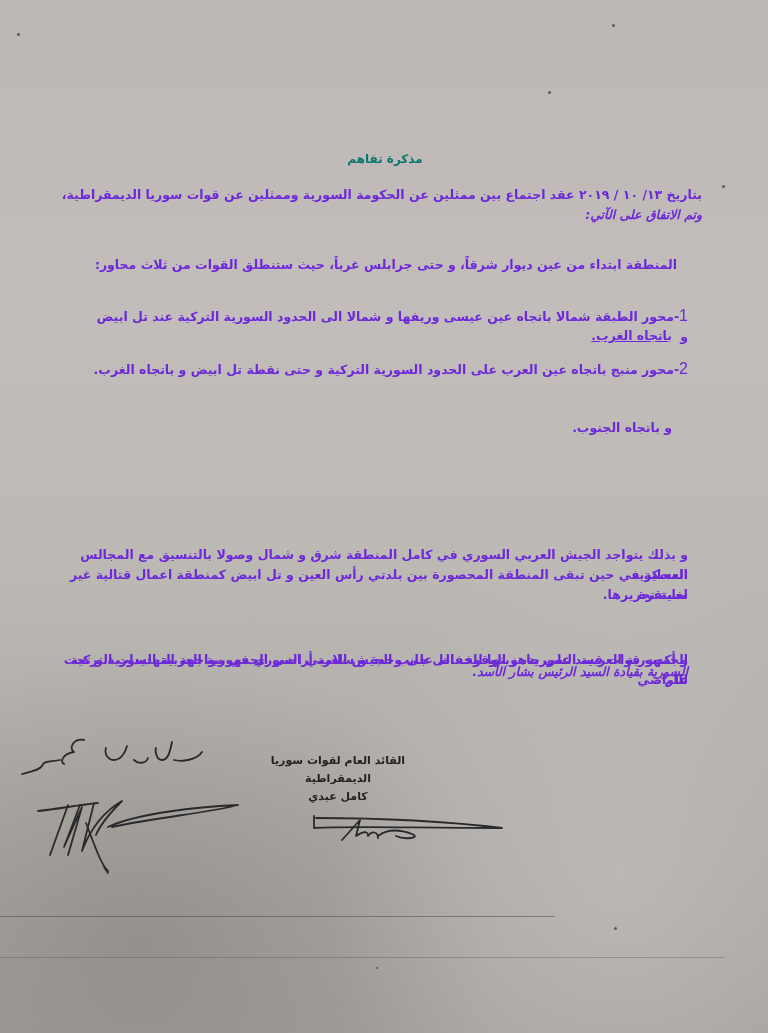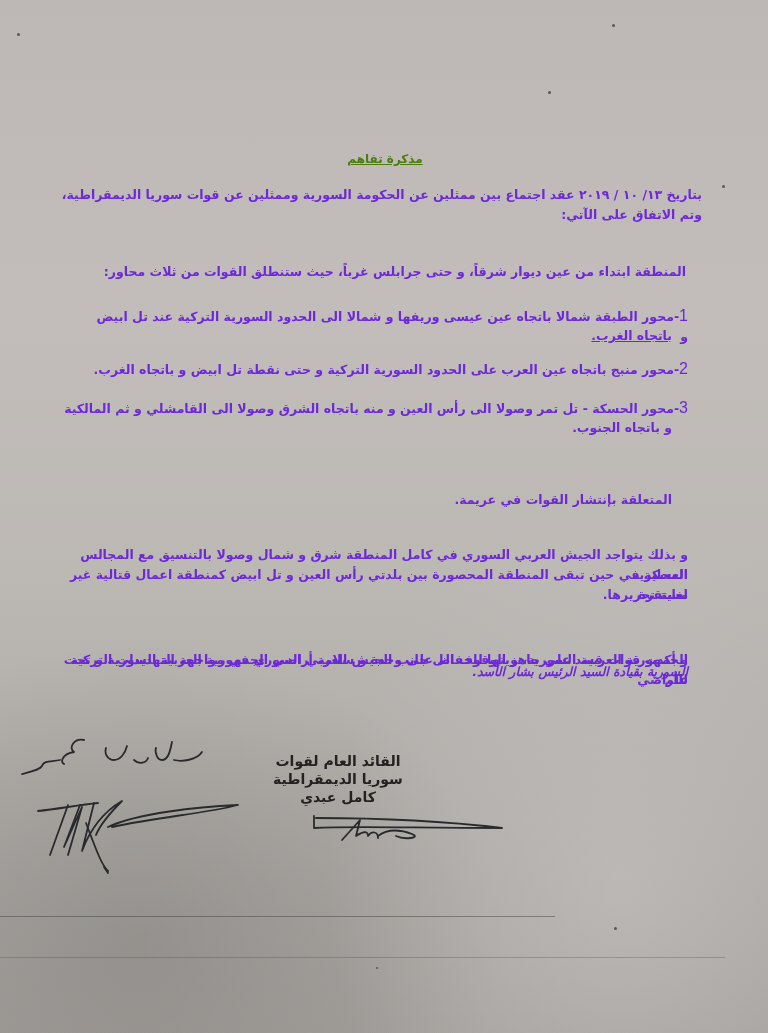--- a/index.html
+++ b/index.html
@@ -7,67 +7,63 @@
       width: 768px; height: 1033px; overflow: hidden; position: relative;
       background:
         radial-gradient(ellipse 420px 520px at 620px 880px, rgba(200,196,196,0.55), rgba(200,196,196,0) 70%),
         radial-gradient(ellipse 520px 420px at 140px 940px, rgba(110,108,104,0.35), rgba(110,108,104,0) 70%),
         linear-gradient(180deg, #bdb8b6 0%, #c2bdba 30%, #bcb8b4 55%, #aeaba7 80%, #a4a19d 100%);
       font-family: "DejaVu Sans", sans-serif;
       color: #1d1c1b;
     }
     .page { position: absolute; inset: 0; }
     .ar { direction: rtl; text-align: right; position: absolute; font-weight: bold; font-size: 12.5px; line-height: 20px; color: #6d28d9; letter-spacing: -0.2px; }
-    .title { position: absolute; top: 152px; left: 330px; width: 110px; text-align: center; direction: rtl; font-weight: bold; font-size: 12px; color: #4d7c0f; text-decoration: underline; }
+    .title { position: absolute; top: 152px; left: 330px; width: 110px; text-align: center; direction: rtl; font-weight: bold; font-size: 12px; color: #0f766e; }
     .item-num { font-family: "Liberation Sans", sans-serif; font-weight: normal; font-size: 16px; }
     .fold {
       position: absolute; left: 0; height: 1px; background: rgba(60,58,56,0.45);
     }
     .speck { position: absolute; width: 3px; height: 3px; border-radius: 50%; background: #5a5755; }
     svg.sig { position: absolute; overflow: visible; }
     svg.sig path { fill: none; stroke: #2a2a2c; stroke-width: 1.8; stroke-linecap: round; stroke-linejoin: round; }
-    .sig-block { position: absolute; direction: rtl; text-align: center; font-weight: bold; font-size: 14px; line-height: 18px; color: #232221; }
+    .sig-block { position: absolute; direction: rtl; text-align: center; font-weight: bold; font-size: 11px; line-height: 18px; color: #232221; }
   </style>
 </head>
 <body>
 
 <div class="page">
 
   <div class="fold" style="top:916px;width:555px;"></div>
   <div class="fold" style="top:957px;width:725px;opacity:.6;"></div>
 
   <div class="speck" style="left:17px;top:33px;"></div>
   <div class="speck" style="left:612px;top:24px;"></div>
   <div class="speck" style="left:548px;top:91px;"></div>
   <div class="speck" style="left:722px;top:185px;"></div>
   <div class="speck" style="left:614px;top:927px;"></div>
   <div class="speck" style="left:376px;top:967px;width:2px;height:2px;"></div>
 
   <div class="title">مذكرة تفاهم</div>
 
   <div class="ar" style="top:185px;right:66px;width:660px;">بتاريخ ١٣/ ١٠ / ٢٠١٩ عقد اجتماع بين ممثلين عن الحكومة السورية وممثلين عن قوات سوريا الديمقراطية،</div>
-  <div class="ar" style="top:205px;right:66px;width:660px;">وتم الاتفاق على الآتي:</div>
+  <div class="ar" style="top:205px;right:66px;width:660px;font-style:italic;">وتم الاتفاق على الآتي:</div>
 
-  <div class="ar" style="top:262px;right:82px;width:600px;">المنطقة ابتداء من عين ديوار شرقاً، و حتى جرابلس غرباً، حيث ستنطلق القوات من ثلاث محاور:</div>
+  <div class="ar" style="top:255px;right:82px;width:600px;text-align:center;">المنطقة ابتداء من عين ديوار شرقاً، و حتى جرابلس غرباً، حيث ستنطلق القوات من ثلاث محاور:</div>
 
   <div class="ar" style="top:306px;right:80px;width:600px;">
     <span class="item-num">1</span><span>-محور الطبقة شمالا باتجاه عين عيسى وريفها و شمالا الى الحدود السورية التركية عند تل ابيض و</span>
   </div>
   <div class="ar" style="top:326px;right:96px;width:584px;text-decoration:underline;">باتجاه الغرب.</div>
 
   <div class="ar" style="top:359px;right:80px;width:600px;">
     <span class="item-num">2</span><span>-محور منبج باتجاه عين العرب على الحدود السورية التركية و حتى نقطة تل ابيض و باتجاه الغرب.</span>
   </div>
 
-  <div class="ar" style="top:398px;right:80px;width:650px;">
-    <span class="item-num">3</span><span>-محور الحسكة - تل تمر وصولا الى رأس العين و منه باتجاه الشرق وصولا الى القامشلي و ثم المالكية</span>
-  </div>
   <div class="ar" style="top:418px;right:96px;width:584px;">و باتجاه الجنوب.</div>
 
-  <div class="ar" style="top:490px;right:96px;width:584px;">المتعلقة بإنتشار القوات في عريمة.</div>
 
   <div class="ar" style="top:545px;right:80px;width:640px;">و بذلك يتواجد الجيش العربي السوري في كامل المنطقة شرق و شمال وصولا بالتنسيق مع المجالس العسكرية</div>
   <div class="ar" style="top:585px;right:80px;width:640px;">لغاية تحريرها.</div>
   <div class="ar" style="top:565px;right:80px;width:640px;">المحلية  في حين تبقى المنطقة المحصورة بين بلدتي رأس العين و تل ابيض كمنطقة اعمال قتالية غير مستقرة</div>
 
   <div class="ar" style="top:650px;right:80px;width:650px;">و أكدت قوات قسد على جاهزيتها للحفاظ على وحدة و سلامة أراضي الجمهورية العربية السورية و تحت علم</div>
   <div class="ar" style="top:642px;right:80px;width:650px;margin-top:8px;">الجمهورية العربية السورية، و الوقوف الى جانب الجيش العربي السوري في مواجهة التهديدات التركية للأراضي</div>
   <div class="ar" style="top:662px;right:80px;width:650px;font-style:italic;">السورية بقيادة السيد الرئيس بشار الأسد.</div>
 
   <div class="sig-block" style="top:752px;left:258px;width:160px;">

